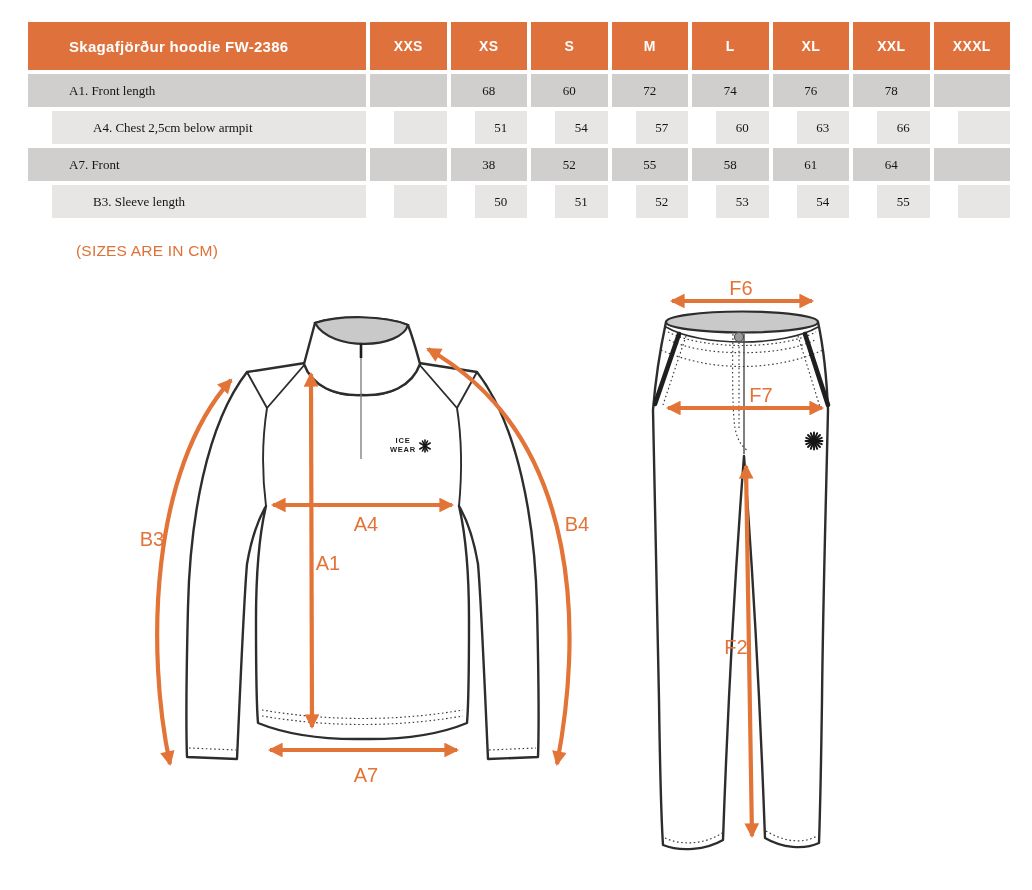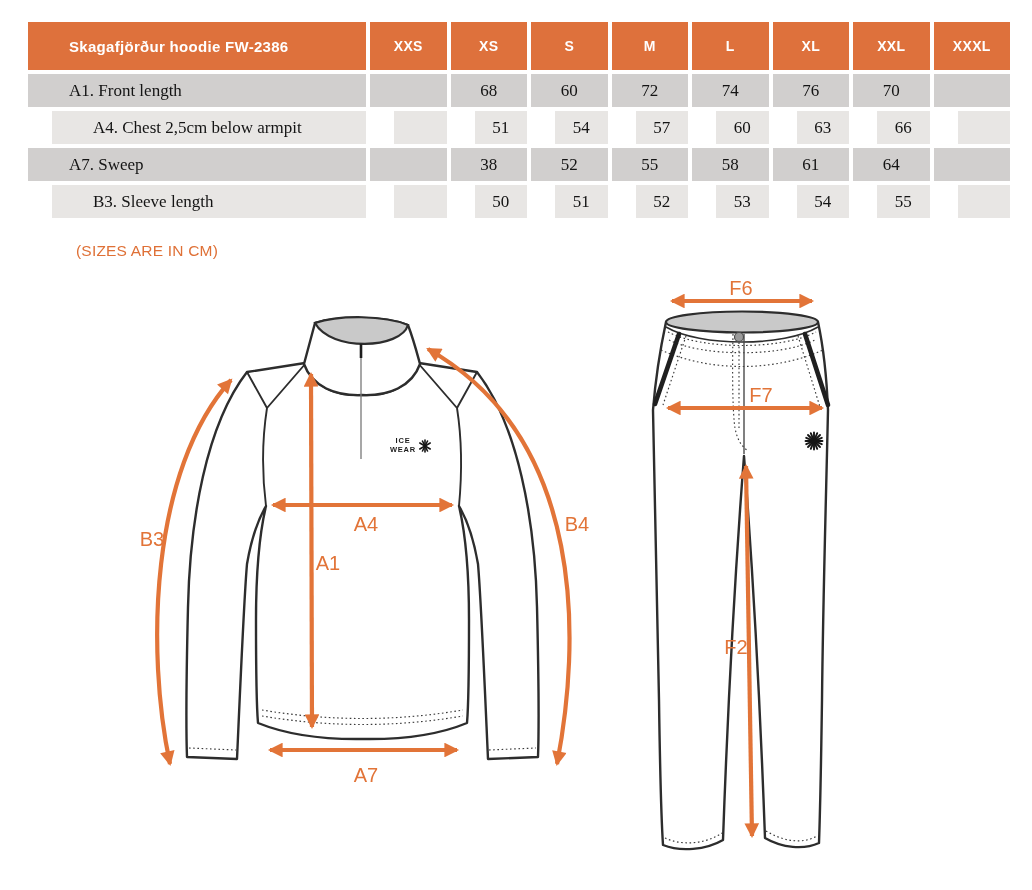--- a/index.html
+++ b/index.html
@@ -7,21 +7,21 @@
         font-family:"Liberation Sans",sans-serif;overflow:hidden;}
 
   
   .size-table{position:absolute;left:28px;top:22px;width:982px;
               display:grid;grid-template-columns:338px repeat(8,1fr);
               grid-template-rows:48px repeat(4,33px);gap:4px;}
   .hcell{background:#DE713C;color:#ffffff;font-weight:bold;font-size:14px;
          display:flex;align-items:center;justify-content:center;letter-spacing:.3px;}
   .hcell.title{justify-content:flex-start;padding-left:41px;font-size:15px;box-sizing:border-box;}
   .cell{display:flex;align-items:center;font-family:"Liberation Serif",serif;
-        font-size:17px;color:#141414;}
+        font-size:13px;color:#141414;}
   .lcell{justify-content:flex-start;padding-left:41px;box-sizing:border-box;}
   .vcell{justify-content:center;}
   .dark{background:#D1CFCE;}
   .light{background:#E8E6E4;margin-left:24px;}
 
   
   .note{position:absolute;left:76px;top:242px;color:#DF7036;font-size:15.5px;letter-spacing:.2px;}
 
   
   svg.diagrams{position:absolute;left:0;top:0;}
@@ -53,34 +53,34 @@
     <div class="hcell">XXL</div>
     <div class="hcell">XXXL</div>
 
     <div class="cell lcell dark">A1. Front length</div>
     <div class="cell vcell dark"></div>
     <div class="cell vcell dark">68</div>
     <div class="cell vcell dark">60</div>
     <div class="cell vcell dark">72</div>
     <div class="cell vcell dark">74</div>
     <div class="cell vcell dark">76</div>
-    <div class="cell vcell dark">70</div>
+    <div class="cell vcell dark">78</div>
     <div class="cell vcell dark"></div>
 
     <div class="cell lcell light">A4. Chest 2,5cm below armpit</div>
     <div class="cell vcell light"></div>
     <div class="cell vcell light">51</div>
     <div class="cell vcell light">54</div>
     <div class="cell vcell light">57</div>
     <div class="cell vcell light">60</div>
     <div class="cell vcell light">63</div>
     <div class="cell vcell light">66</div>
     <div class="cell vcell light"></div>
 
-    <div class="cell lcell dark">A7. Sweep</div>
+    <div class="cell lcell dark">A7. Front</div>
     <div class="cell vcell dark"></div>
     <div class="cell vcell dark">38</div>
     <div class="cell vcell dark">52</div>
     <div class="cell vcell dark">55</div>
     <div class="cell vcell dark">58</div>
     <div class="cell vcell dark">61</div>
     <div class="cell vcell dark">64</div>
     <div class="cell vcell dark"></div>
 
     <div class="cell lcell light">B3. Sleeve length</div>

